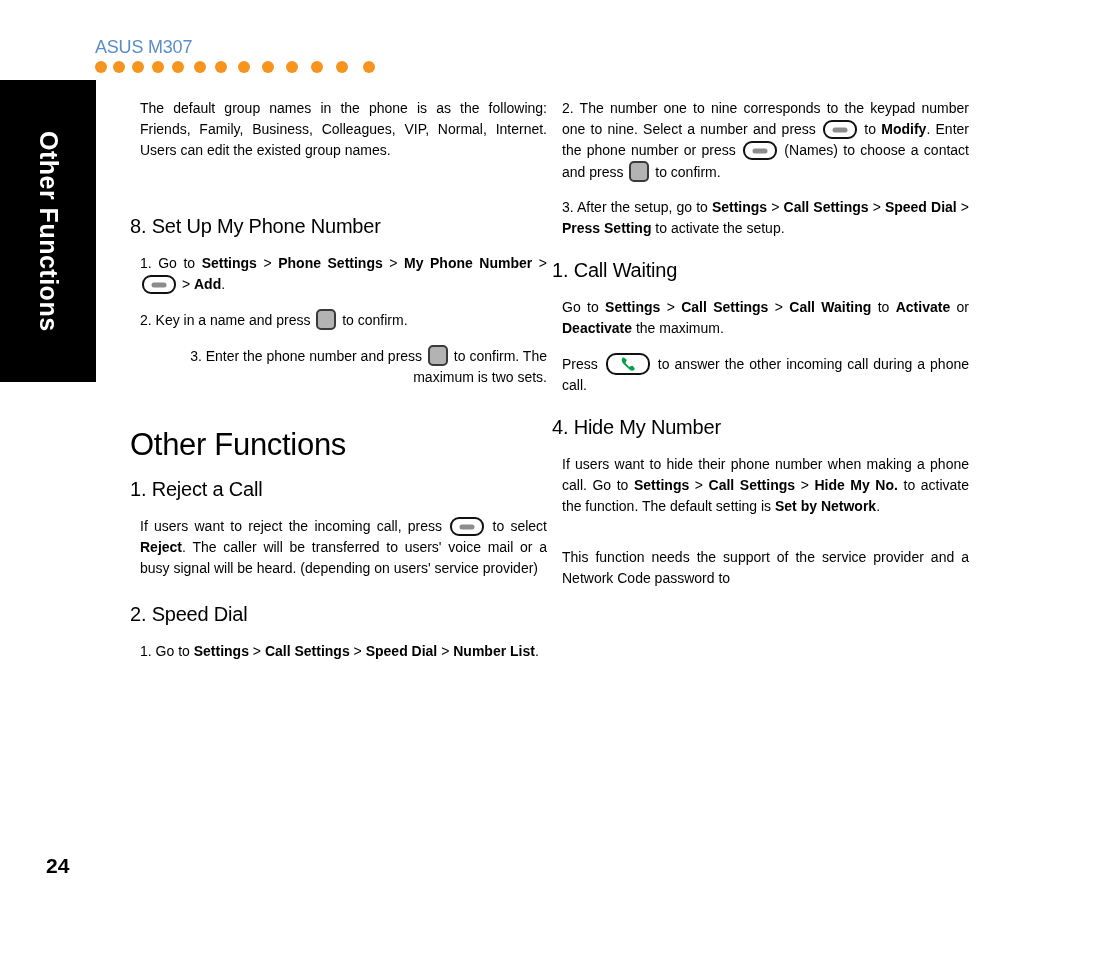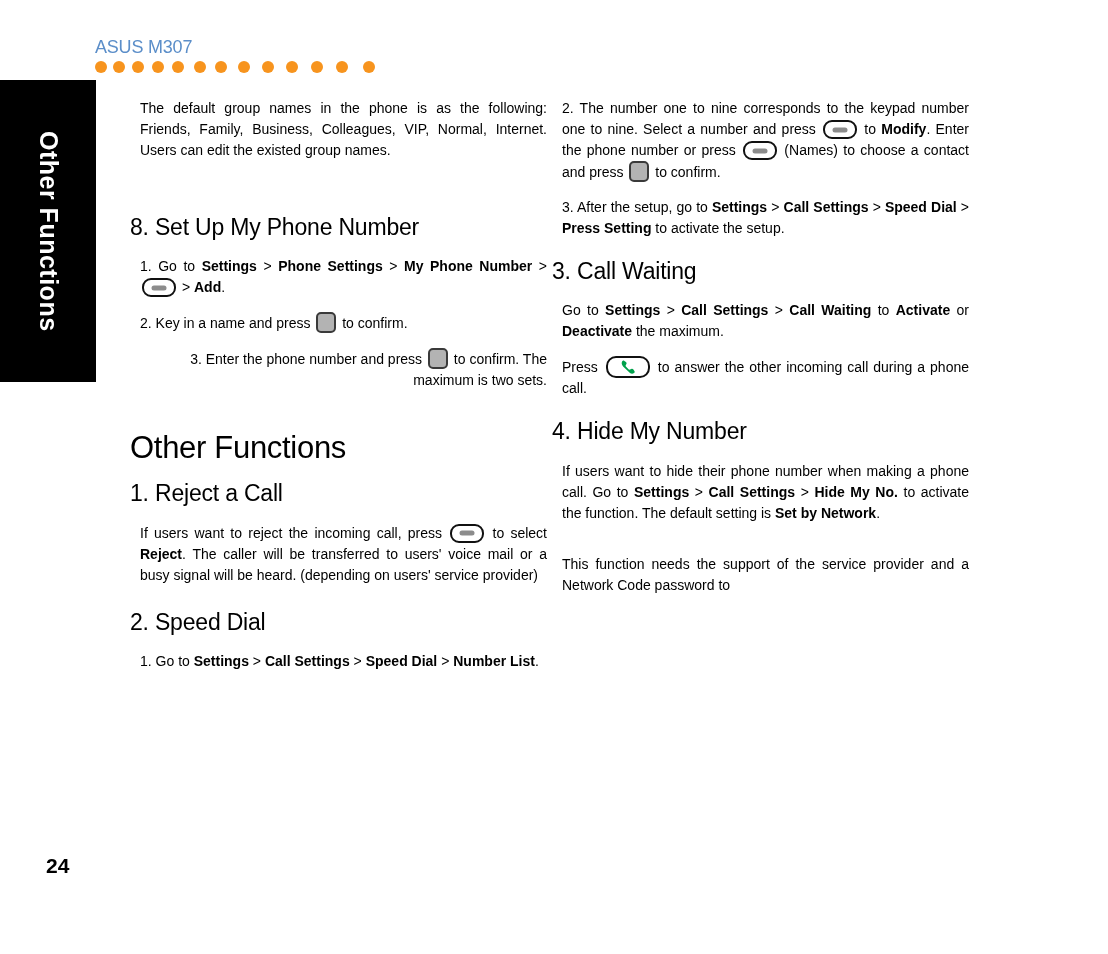--- a/index.html
+++ b/index.html
@@ -98,21 +98,21 @@
 
   h1.chapter {
     margin: 0;
     font-size: 31px;
     font-weight: 400;
     line-height: 1.1;
     letter-spacing: -0.3px;
   }
   h2.section {
     margin: 0;
-    font-size: 23px;
+    font-size: 20px;
     font-weight: 400;
     line-height: 1.1;
     letter-spacing: -0.2px;
   }
   .sp-xl { height: 40px; }
   .sp-l  { height: 26px; }
   .sp-m  { height: 16px; }
   .sp-s  { height: 10px; }
   .sp-xs { height: 6px; }
 
@@ -235,21 +235,21 @@
 </div>
 
 <div class="column" id="col-right">
 
   <p class="body"><span>2. The number one to nine corresponds to the keypad number one to nine. Select a number and press </span><span class="key-soft"></span><span> to </span><b>Modify</b><span>. Enter the phone number or press </span><span class="key-soft"></span><span> (Names) to choose a contact and press </span><span class="key-ok"></span><span> to confirm.</span></p>
 
   <p class="body"><span>3. After the setup, go to </span><b>Settings</b><span class="gt"> &gt; </span><b>Call Settings</b><span class="gt"> &gt; </span><b>Speed Dial</b><span class="gt"> &gt; </span><b>Press Setting</b><span> to activate the setup.</span></p>
 
   <div class="sp-xs"></div>
 
-  <h2 class="section">3. Call Waiting</h2>
+  <h2 class="section">1. Call Waiting</h2>
 
   <div class="sp-m"></div>
 
   <p class="body"><span>Go to </span><b>Settings</b><span class="gt"> &gt; </span><b>Call Settings</b><span class="gt"> &gt; </span><b>Call Waiting</b><span> to </span><b>Activate</b><span> or </span><b>Deactivate</b><span> the maximum.</span></p>
 
   <p class="body"><span>Press </span><span class="key-call"><svg width="18" height="16" viewBox="0 0 18 16" aria-hidden="true">
           <path d="M3.2 2.3c.5-.7 1.5-.9 2.2-.4l1.5 1c.7.5.9 1.4.5 2.1l-.7 1.3c-.2.4-.1.9.2 1.2l2.9 2.9c.3.3.8.4 1.2.2l1.3-.7c.7-.4 1.6-.2 2.1.5l1 1.5c.5.7.3 1.7-.4 2.2-1.2.9-2.9.8-4-.2L4.1 7.4C2.6 5.9 2.3 3.6 3.2 2.3z" fill="#00a14b"></path>
         </svg></span><span> to answer the other incoming call during a phone call.</span></p>
 
   <div class="sp-xs"></div>

